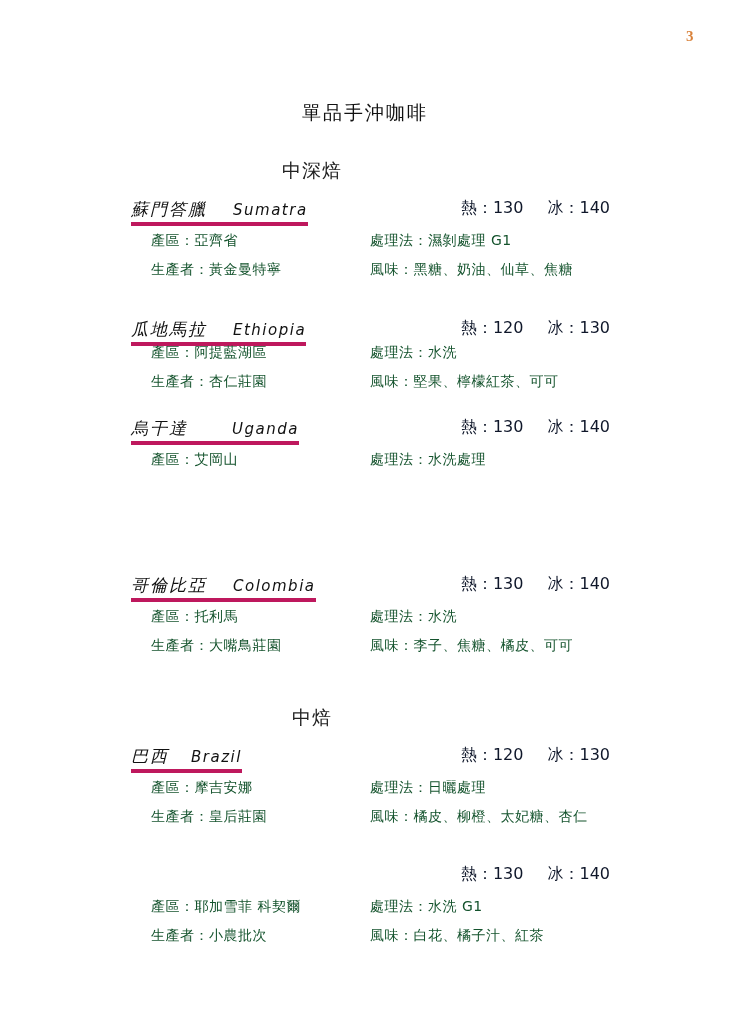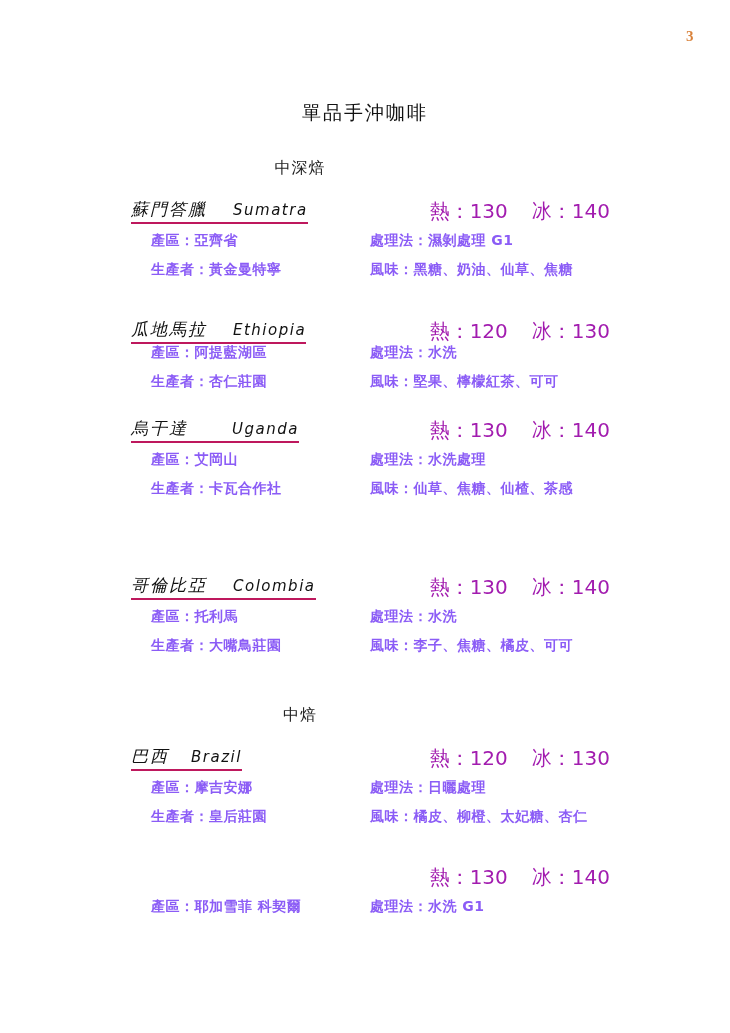--- a/index.html
+++ b/index.html
@@ -29,24 +29,24 @@
       top: 100px;
       left: 0;
       width: 730px;
       text-align: center;
       font-size: 19px;
       letter-spacing: 2px;
       color: #111;
     }
     .section-title {
       position: absolute;
-      left: 0;
+      left: 12px;
       width: 600px;
       text-align: center;
-      font-size: 16px;
+      font-size: 19px;
       color: #222;
       letter-spacing: 1px;
     }
     .coffee-item {
       position: absolute;
       left: 131px;
       width: 500px;
     }
     .coffee-header {
       position: relative;
@@ -54,48 +54,47 @@
     }
     .coffee-name {
       position: absolute;
       left: 0;
       top: 0;
       display: inline-block;
       font-size: 17px;
       font-style: italic;
       color: #111;
       padding-bottom: 1px;
-      border-bottom: 2px solid #be185d;
+      border-bottom: 4px solid #be185d;
       white-space: nowrap;
     }
     .coffee-name .zh {
       letter-spacing: 2px;
     }
     .coffee-name .en {
       margin-left: 26px;
       letter-spacing: 1.5px;
       font-size: 15px;
     }
     .prices {
       position: absolute;
       right: 21px;
       top: 0;
-      font-size: 20px;
-      color: #a21caf;
+      font-size: 16px;
+      color: #0f172a;
       white-space: nowrap;
     }
     .prices .price-ice {
       margin-left: 24px;
     }
     .detail-row {
       position: relative;
       height: 29px;
       font-size: 14px;
-      color: #8b5cf6;
-      font-weight: bold;
+      color: #14532d;
     }
     .detail-left {
       position: absolute;
       left: 20px;
       top: 0;
       white-space: nowrap;
       letter-spacing: 0.5px;
     }
     .detail-right {
       position: absolute;
@@ -158,24 +157,20 @@
       <span class="zh">烏干達</span><span class="en" style="margin-left:44px;">Uganda</span>
     </div>
     <div class="prices">
       <span>熱：</span><span>130</span><span class="price-ice"><span>冰：</span><span>140</span></span>
     </div>
   </div>
   <div class="detail-row" style="margin-top:8px;">
     <div class="detail-left"><span>產區：</span><span>艾岡山</span></div>
     <div class="detail-right"><span>處理法：</span><span>水洗處理</span></div>
   </div>
-  <div class="detail-row">
-    <div class="detail-left"><span>生產者：</span><span>卡瓦合作社</span></div>
-    <div class="detail-right"><span>風味：</span><span>仙草、焦糖、仙楂、茶感</span></div>
-  </div>
 </div>
 
 <div class="coffee-item" style="top:574px;">
   <div class="coffee-header">
     <div class="coffee-name">
       <span class="zh">哥倫比亞</span><span class="en">Colombia</span>
     </div>
     <div class="prices">
       <span>熱：</span><span>130</span><span class="price-ice"><span>冰：</span><span>140</span></span>
     </div>
@@ -214,13 +209,17 @@
 <div class="coffee-item" style="top:864px;">
   <div class="coffee-header">
     <div class="prices">
       <span>熱：</span><span>130</span><span class="price-ice"><span>冰：</span><span>140</span></span>
     </div>
   </div>
   <div class="detail-row" style="margin-top:8px;">
     <div class="detail-left"><span>產區：</span><span>耶加雪菲 科契爾</span></div>
     <div class="detail-right"><span>處理法：</span><span>水洗 G1</span></div>
   </div>
+  <div class="detail-row">
+    <div class="detail-left"><span>生產者：</span><span>小農批次</span></div>
+    <div class="detail-right"><span>風味：</span><span>白花、橘子汁、紅茶</span></div>
+  </div>
 </div>
 
 </body></html>

